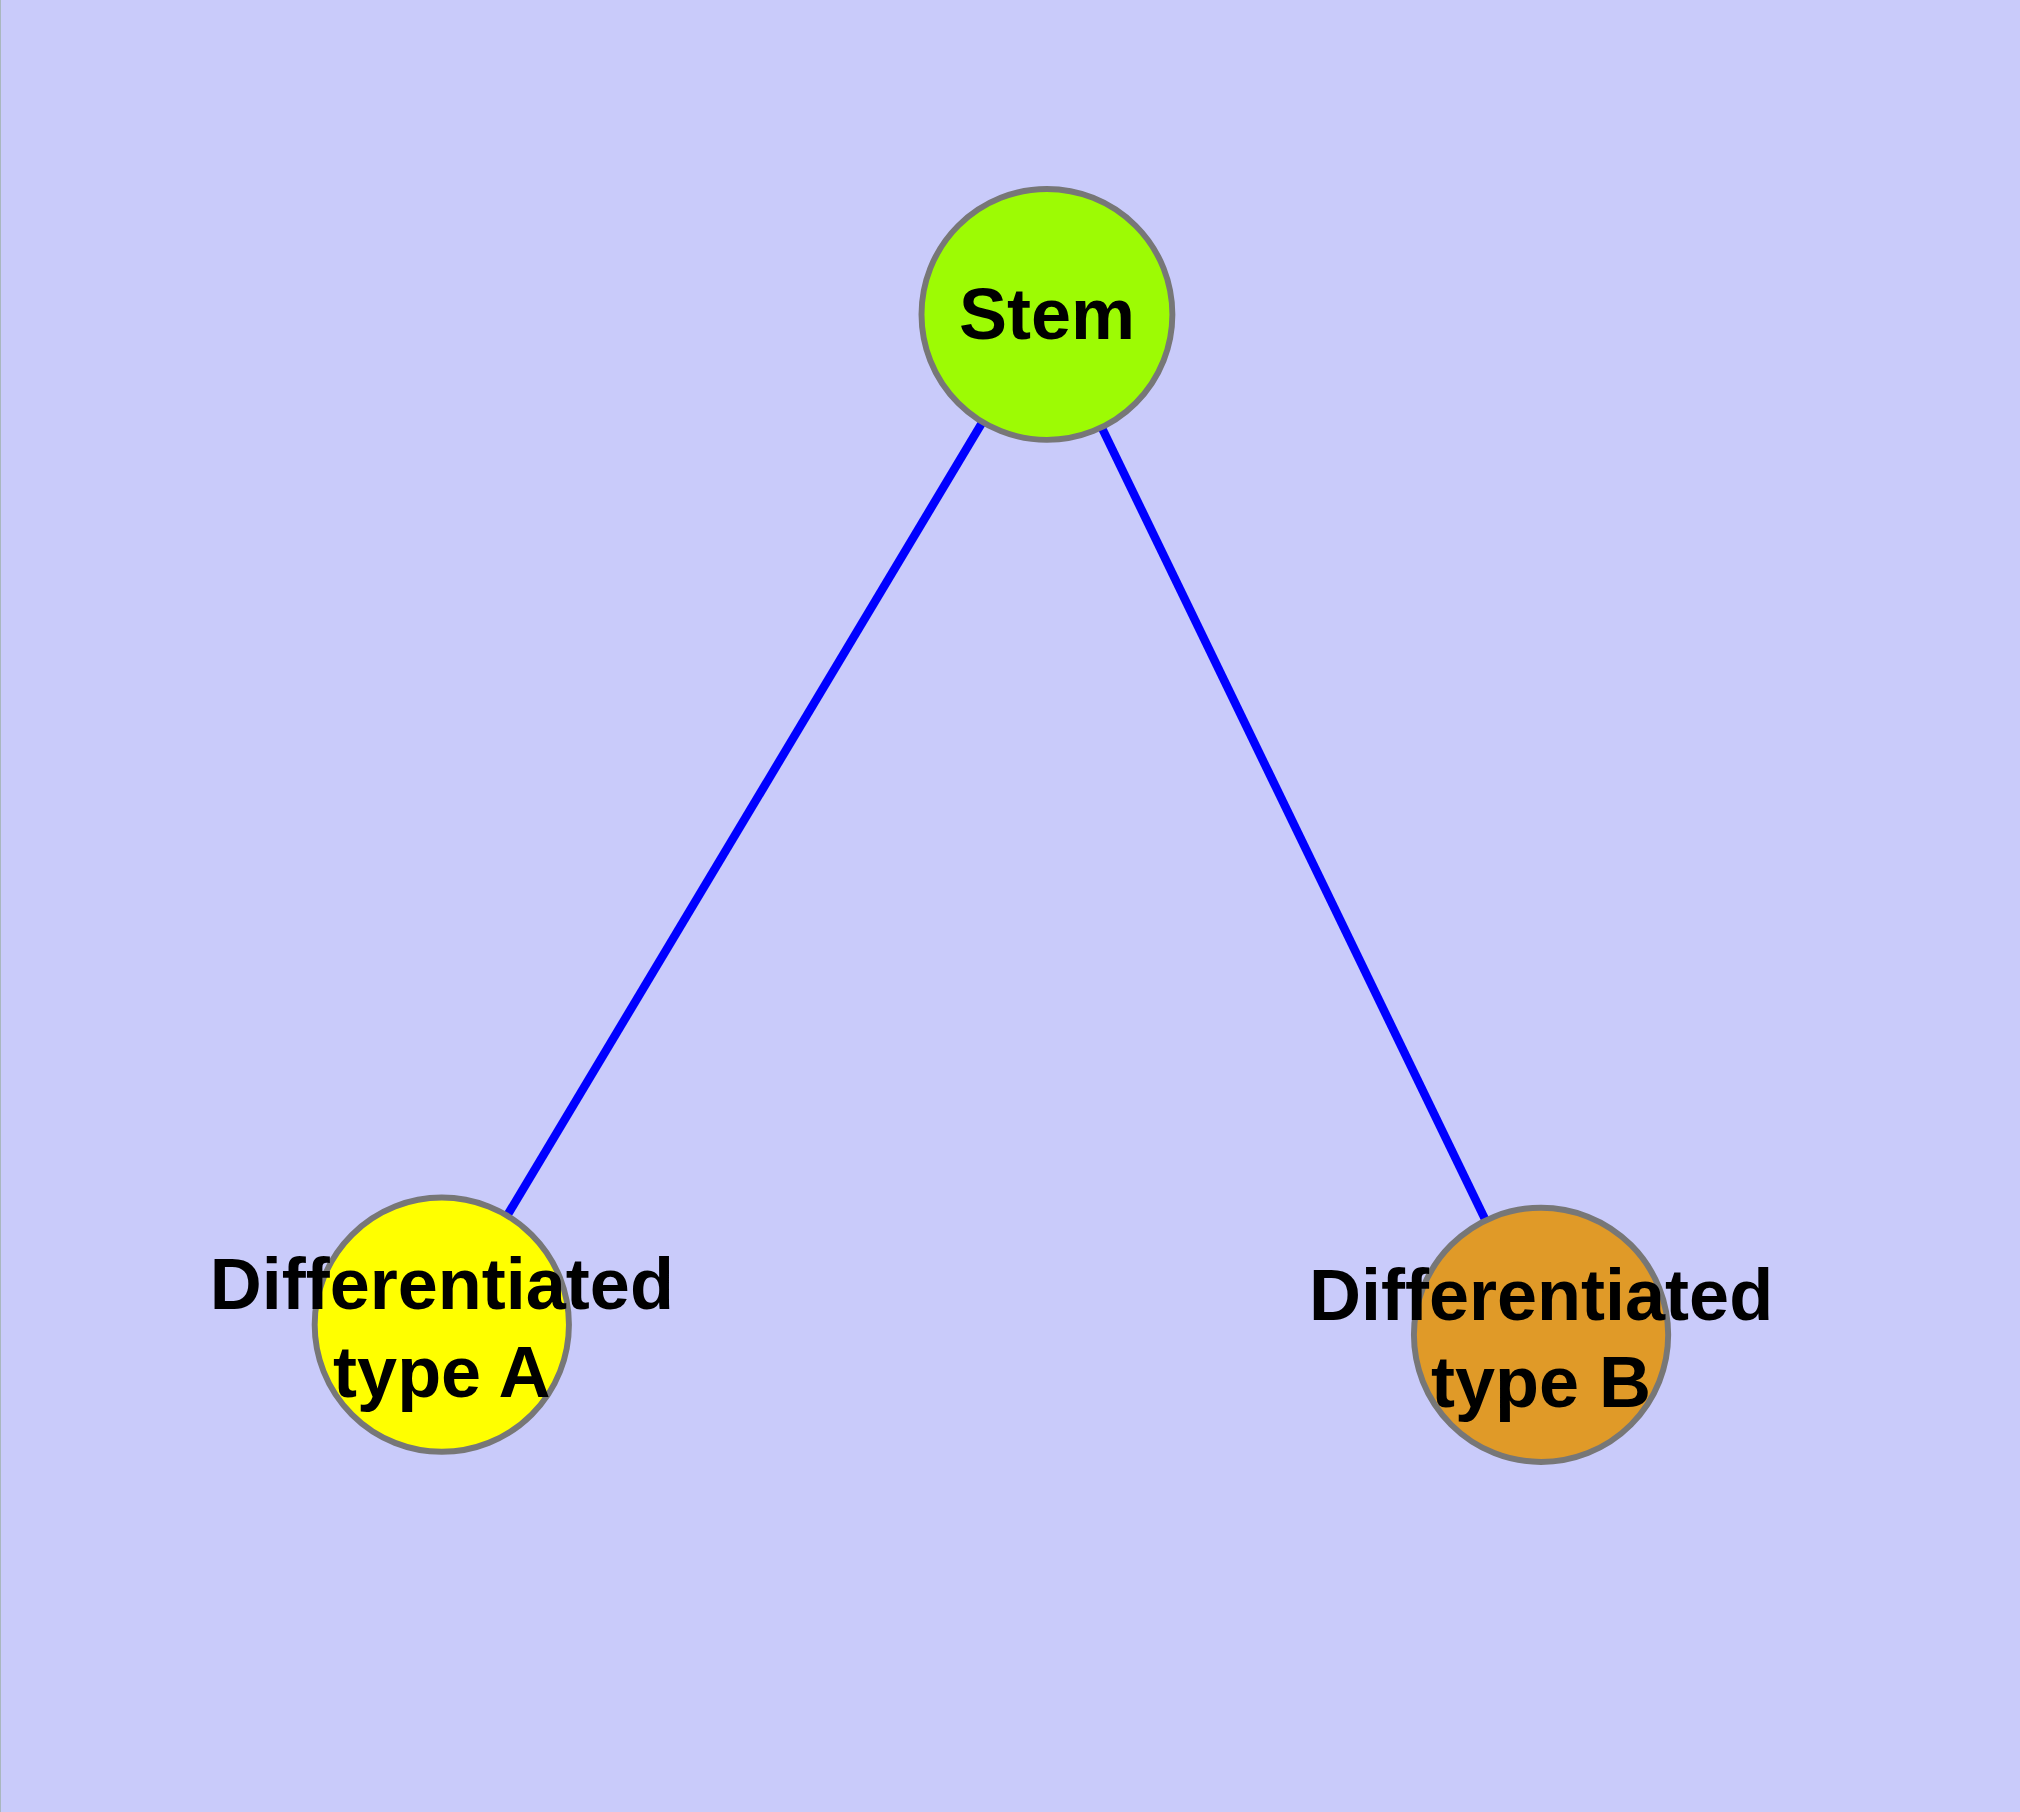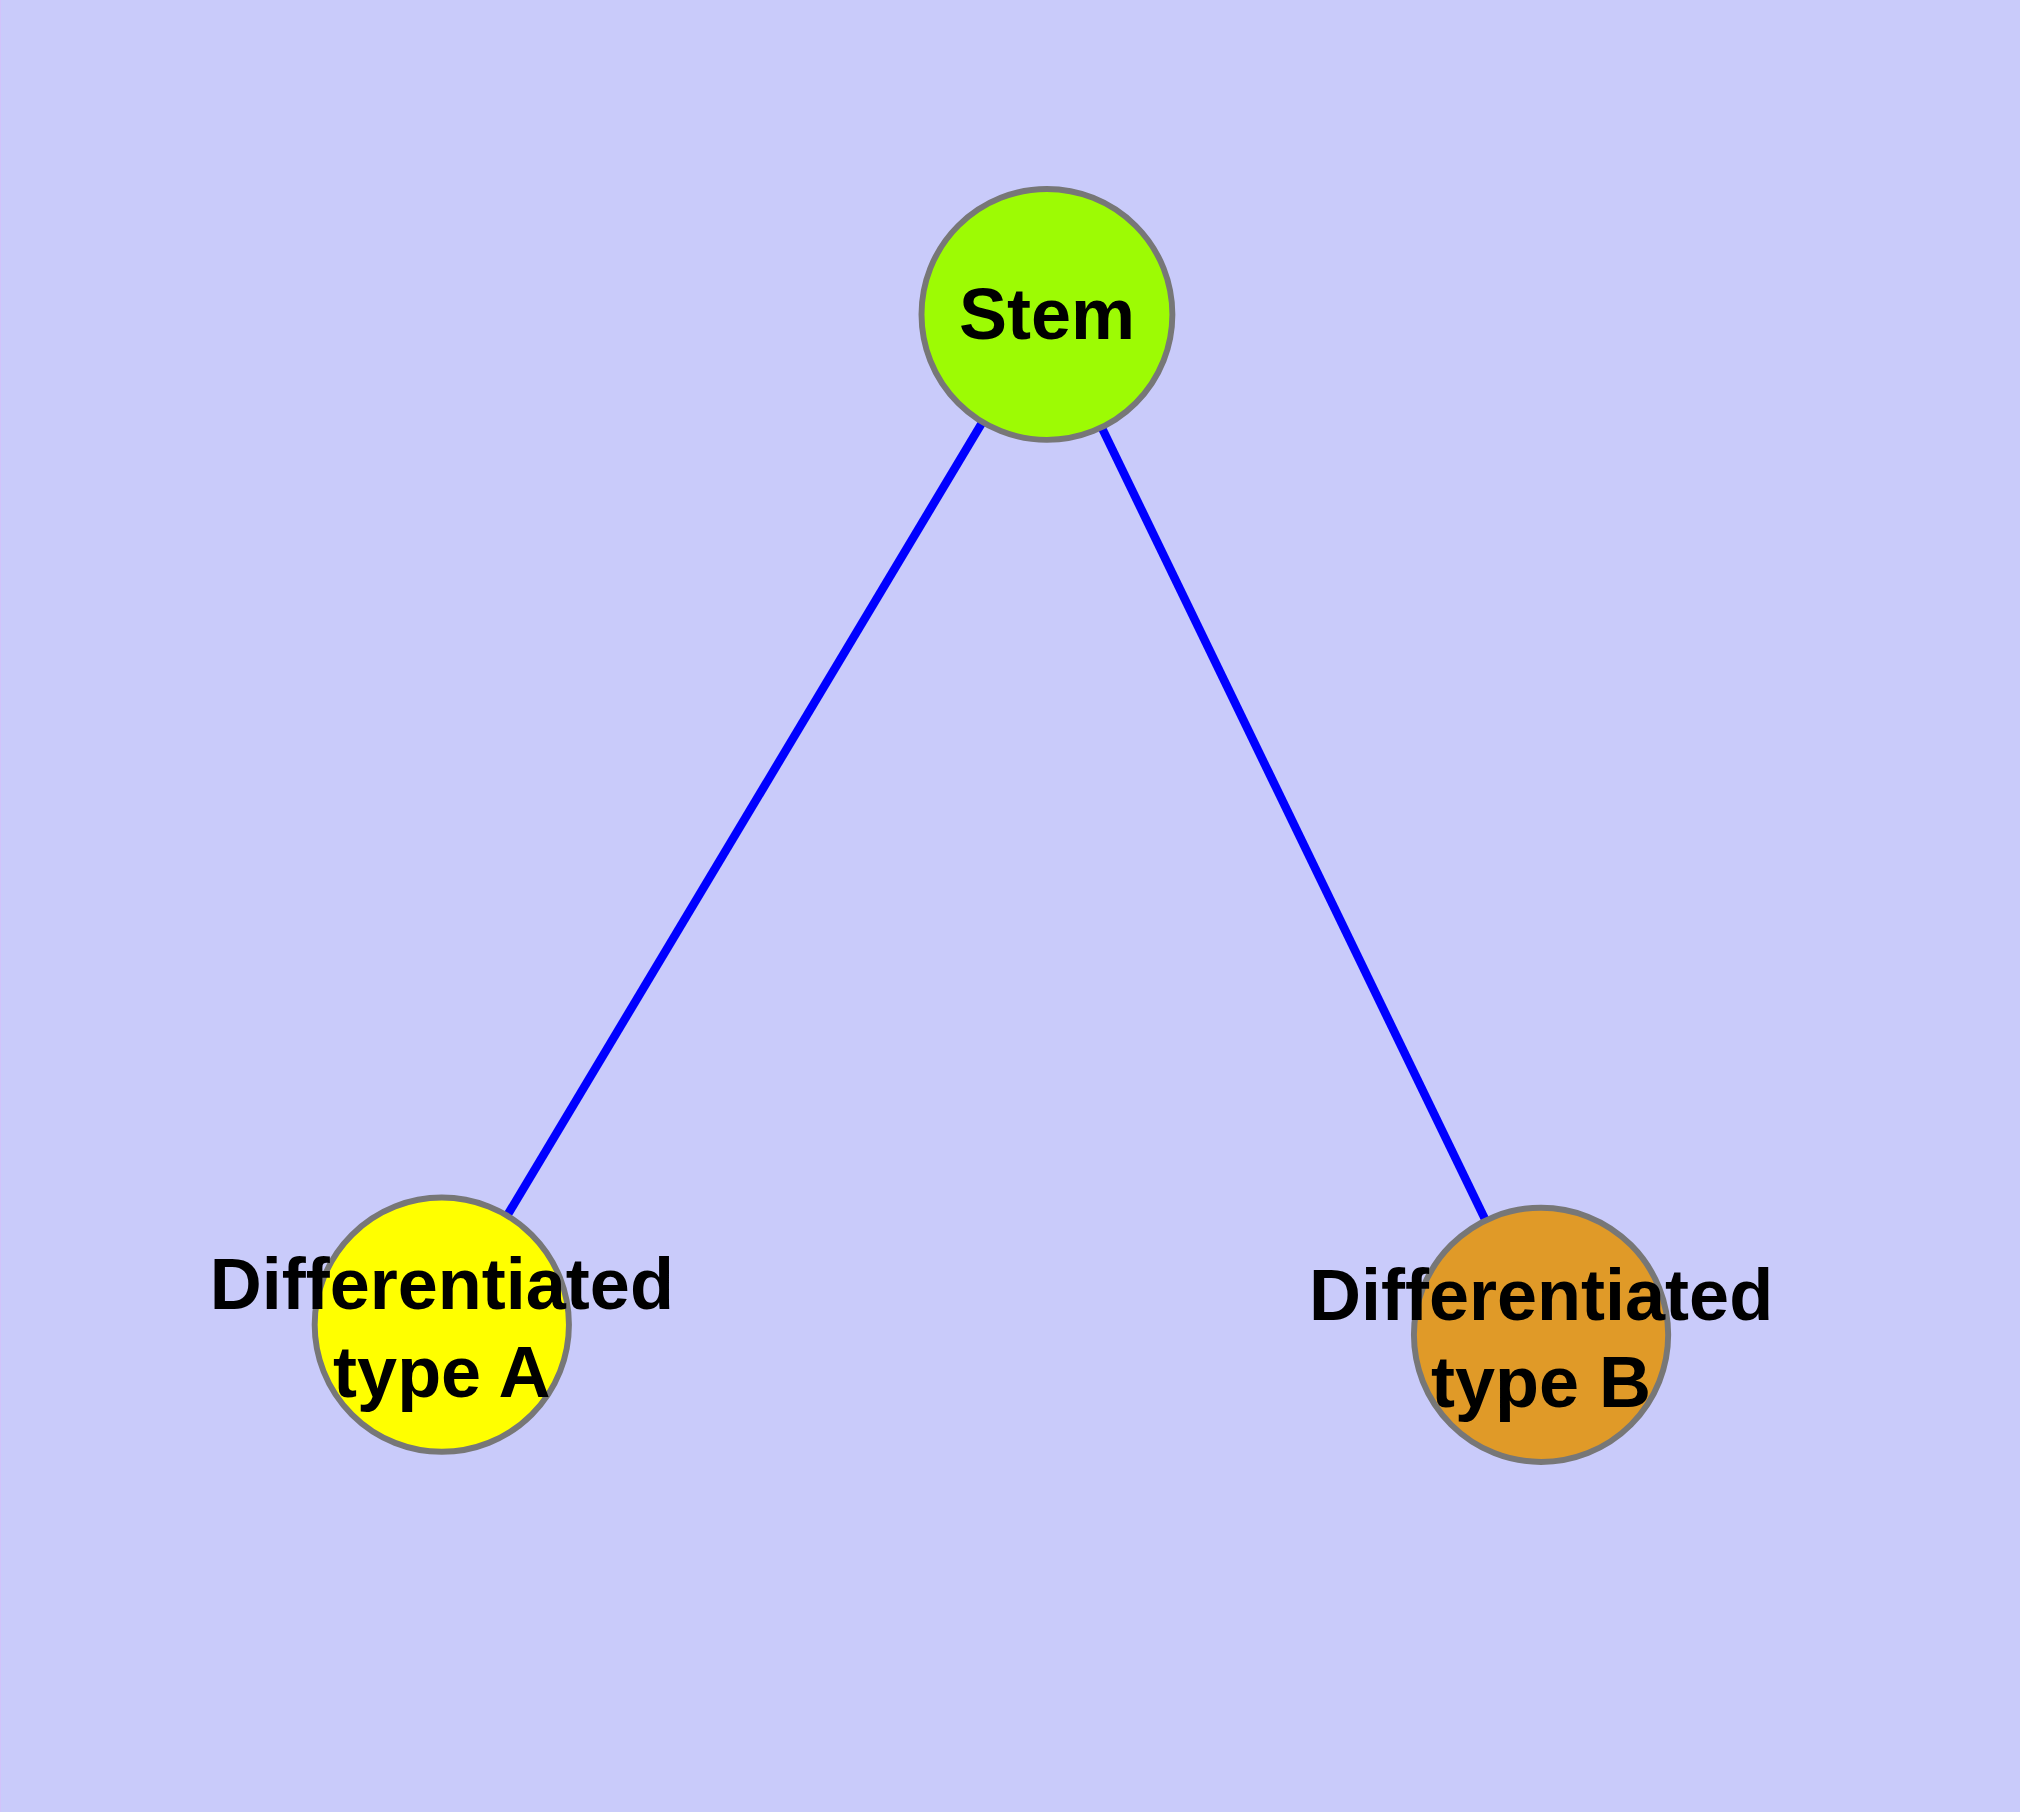--- a/index.html
+++ b/index.html
@@ -31,21 +31,21 @@
     dominant-baseline: auto;
     white-space: pre;
   }
   .edge-line {
     stroke-linecap: butt;
   }
 </style>
 </head>
 <body>
 
-<div id="canvas" style="width: 2021px; height: 1812px; background: #f0abfc;">
+<div id="canvas" style="width: 2021px; height: 1812px; background: #4d7c0f;">
   <svg id="graph-svg" viewBox="0 0 2384 2138">
 
     <rect x="0" y="0" width="2384" height="2138" id="bg-rect" fill="#c9cbfa"></rect>
 
     <g id="edges-group">
         <line x1="1161.0040748425527" y1="494.5338134281195" x2="596.0236463401898" y2="1437.7504391631567" stroke="#0000ff" stroke-width="10" class="edge-line"></line>
         <line x1="1297.7573488496212" y1="500.60522815599285" x2="1754.3710213052452" y2="1443.5946992307295" stroke="#0000ff" stroke-width="10" class="edge-line"></line>
       </g>
     <g id="nodes-group">
         <circle cx="1235" cy="371" r="148" fill="#9dfb04" stroke="#777777" stroke-width="7"></circle>

